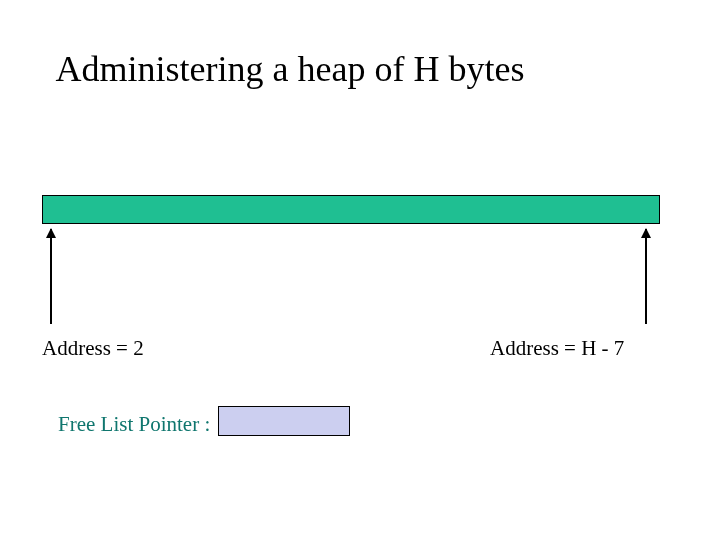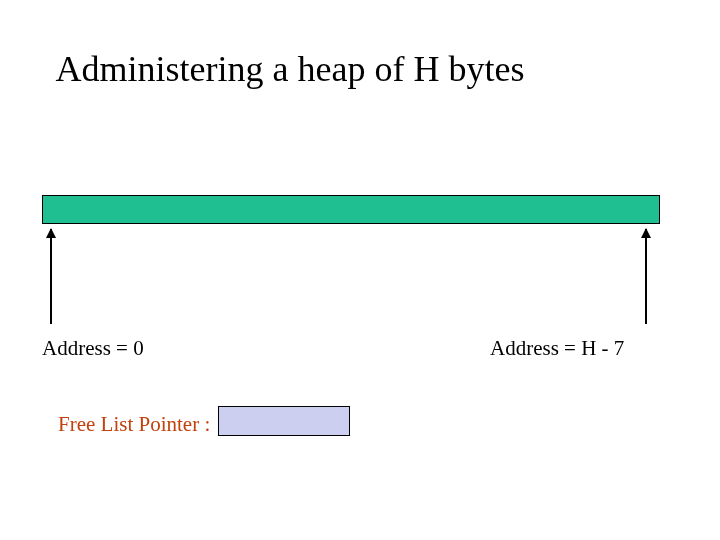--- a/index.html
+++ b/index.html
@@ -73,21 +73,21 @@
       top: 336px;
       left: 490px;
       font-size: 21px;
       color: #000000;
     }
     .free-list-label {
       position: absolute;
       top: 412px;
       left: 58px;
       font-size: 21px;
-      color: #c2410c;
+      color: #0f766e;
     }
     .free-list-box {
       position: absolute;
       top: 406px;
       left: 218px;
       width: 132px;
       height: 30px;
       background: #cccff0;
       border: 1px solid #000000;
     }
@@ -95,17 +95,17 @@
 </head>
 <body>
 
 <h1 class="title">Administering a heap of H bytes</h1>
 
 <div class="heap-bar"></div>
 
 <div class="arrow arrow-left"></div>
 <div class="arrow arrow-right"></div>
 
-<div class="label-left">Address = 0</div>
+<div class="label-left">Address = 2</div>
 <div class="label-right">Address = H - 7</div>
 
 <div class="free-list-label">Free List Pointer :</div>
 <div class="free-list-box"></div>
 
 </body></html>

